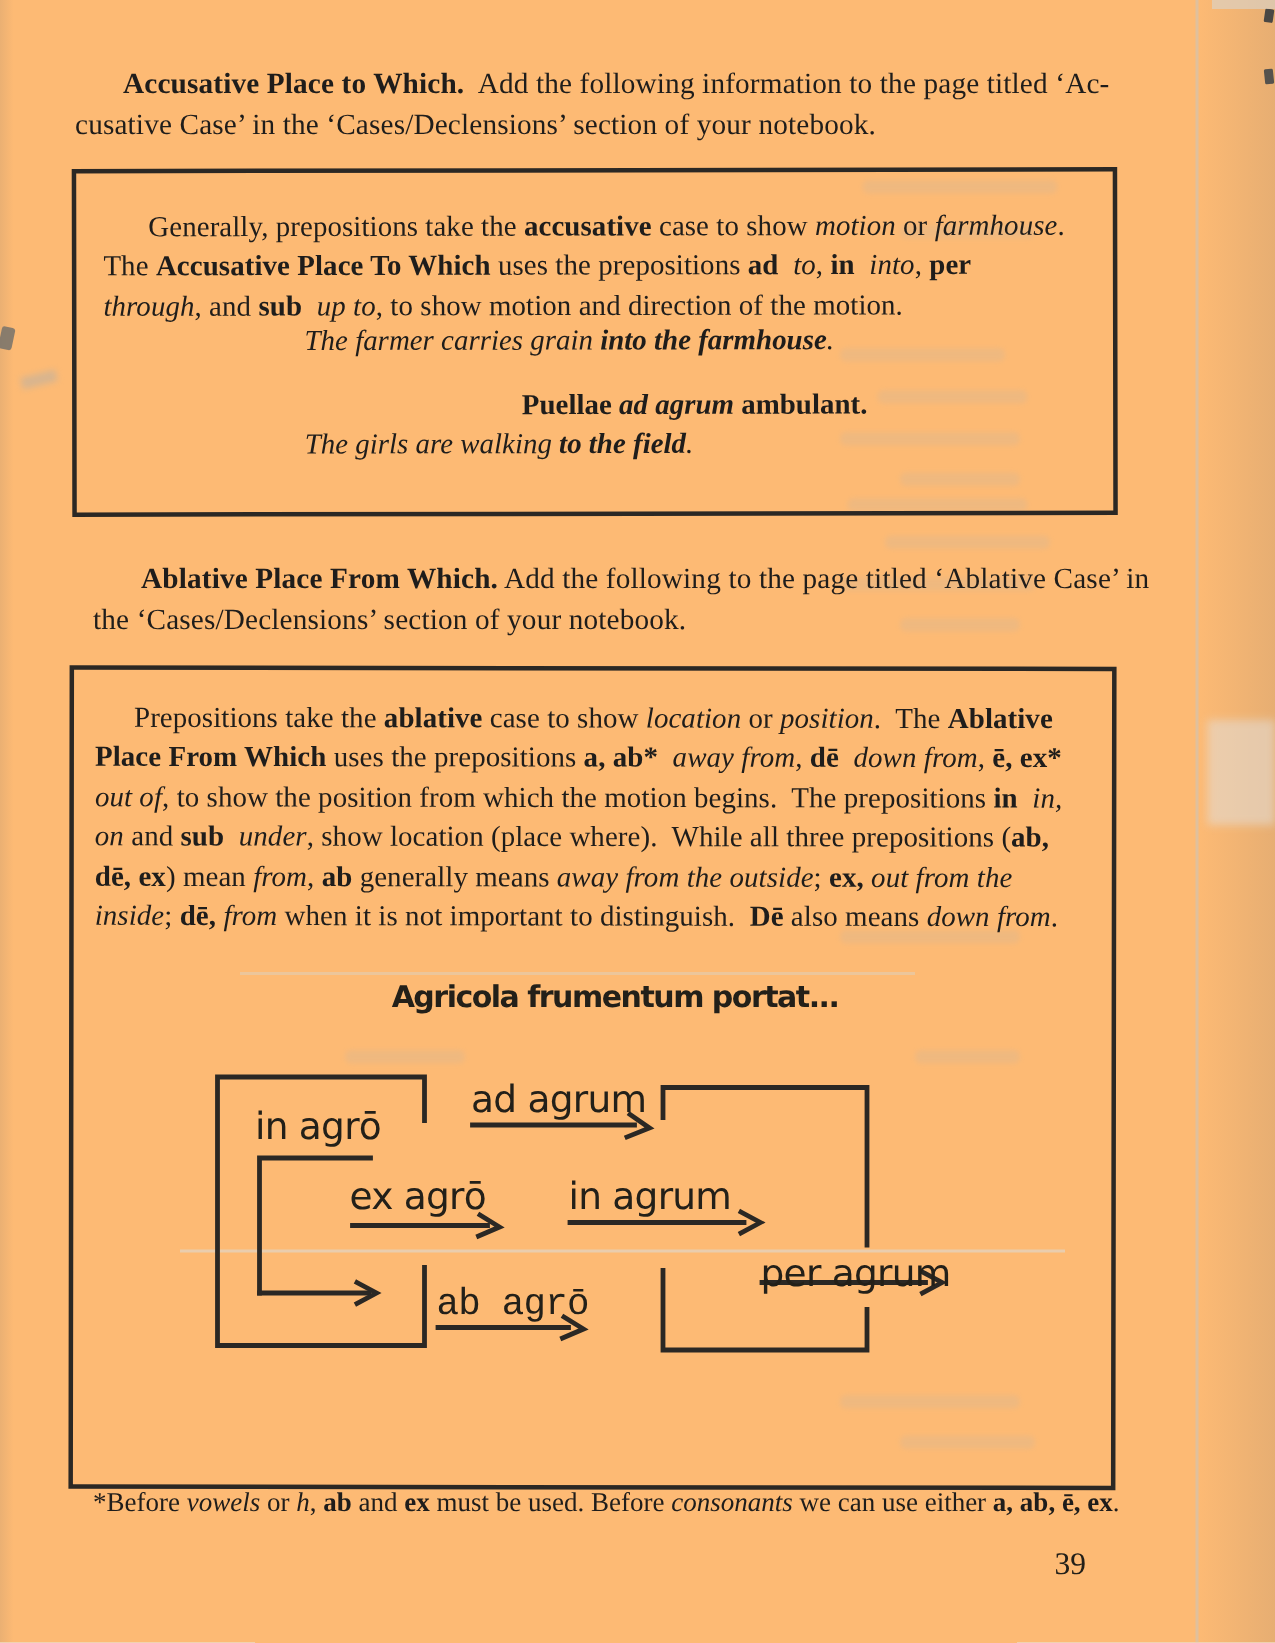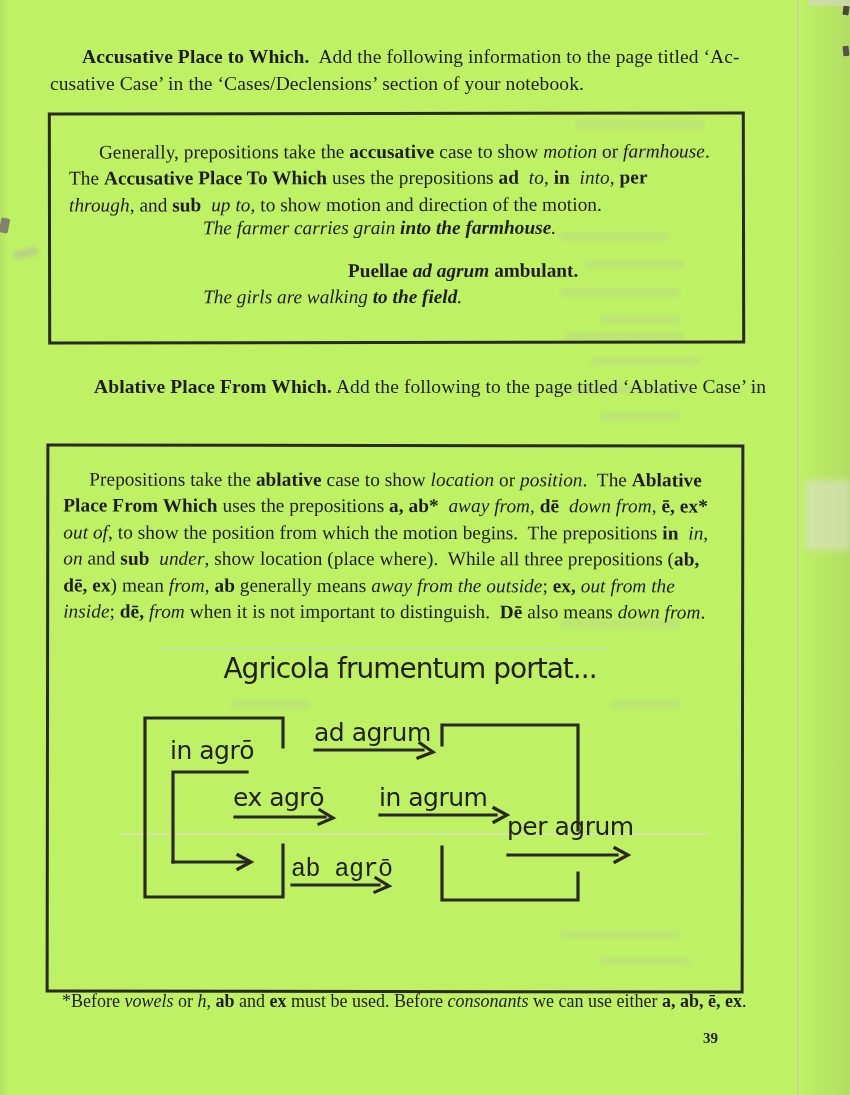--- a/index.html
+++ b/index.html
@@ -1,19 +1,19 @@
 <!DOCTYPE html>
 <html><head>
 <meta charset="utf-8">
 <style>
   html,body{margin:0;padding:0;background:#e8e6e2;}
   .page{
     position:relative;
     width:850px;height:1095px;
-    background:#bef264;
+    background:#fdba74;
     overflow:hidden;
     font-family:"Liberation Serif", serif;
     color:#1f1d1b;
   }
   .abs{position:absolute;}
   .line{display:block;white-space:pre;}
   .b{font-weight:bold;}
   .i{font-style:italic;margin-top:17px;}
 
   
@@ -21,36 +21,36 @@
   .indent{text-indent:32px;}
 
   
   .rulebox{border:3px solid #2b2824;background:transparent;}
   .boxpara{font-size:19.3px;line-height:26.4px;letter-spacing:.05px;}
   .examples{font-size:19.3px;line-height:26.5px;}
 
   
   .diagram-title{
     font-family:"DejaVu Sans", sans-serif;
-    font-size:28px;letter-spacing:-1px;font-weight:400;
+    font-size:20px;letter-spacing:-1px;font-weight:700;
     text-align:center;color:#232019;
   }
   .dlabel{
     position:absolute;
     font-family:"DejaVu Sans", sans-serif;
     font-size:25px;font-weight:500;letter-spacing:-.5px;
     color:#232019;white-space:pre;
   }
   .footnote{font-size:18px;line-height:23px;white-space:pre;}
 
   .footer-title{
     font-size:17px;line-height:21px;color:#2e2c29;white-space:pre;
     overflow:hidden;height:15px;
   }
-  .footer-page{font-size:15px;font-weight:bold;color:#232019;}
+  .footer-page{font-size:21px;font-weight:normal;color:#232019;}
 
   
   .ghost{
     position:absolute;height:9px;border-radius:4px;
     background:#b9b4ac;opacity:.20;filter:blur(1.6px);
   }
   .edge-right{
     position:absolute;right:0;top:0;width:52px;height:100%;
     background:linear-gradient(to right, rgba(120,114,106,0) 0%, rgba(120,114,106,.09) 55%, rgba(120,114,106,.17) 100%);
   }
@@ -106,20 +106,21 @@
     </div>
     <div class="abs examples" style="left:152px;top:100px;width:520px;">
       <span class="line"><span class="i">The farmer carries grain </span><span class="b i">into the farmhouse</span><span class="i">.</span></span>
       <span class="line" style="margin-top:16px;text-align:center;"><span class="b">Puellae </span><span class="b i">ad agrum</span><span class="b"> ambulant.</span></span>
       <span class="line"><span class="i">The girls are walking </span><span class="b i">to the field</span><span class="i">.</span></span>
     </div>
   </div>
 
   <div class="abs intro" style="left:50px;top:373px;width:720px;margin-left:12px;">
     <span class="line indent"><span class="b">Ablative Place From Which.</span><span> Add the following to the page titled ‘Ablative Case’ in</span></span>
+    <span class="line"><span>the ‘Cases/Declensions’ section of your notebook.</span></span>
   </div>
 
   <div class="abs rulebox" style="left:46px;top:444px;width:692px;height:543px;transform:rotate(0.08deg);">
     <div class="abs boxpara" style="left:14px;top:20px;width:672px;">
       <span class="line" style="text-indent:26px;"><span>Prepositions take the </span><span class="b">ablative</span><span> case to show </span><span class="i">location</span><span> or </span><span class="i">position</span><span>.  The </span><span class="b">Ablative</span></span>
       <span class="line"><span class="b">Place From Which</span><span> uses the prepositions </span><span class="b">a, ab*</span><span>  </span><span class="i">away from</span><span>, </span><span class="b">dē</span><span>  </span><span class="i">down from</span><span>, </span><span class="b">ē, ex*</span></span>
       <span class="line"><span class="i">out of</span><span>, to show the position from which the motion begins.  The prepositions </span><span class="b">in</span><span>  </span><span class="i">in,</span></span>
       <span class="line"><span class="i">on</span><span> and </span><span class="b">sub</span><span>  </span><span class="i">under</span><span>, show location (place where).  While all three prepositions (</span><span class="b">ab,</span></span>
       <span class="line"><span class="b">dē, ex</span><span>) mean </span><span class="i">from</span><span>, </span><span class="b">ab</span><span> generally means </span><span class="i">away from the outside</span><span>; </span><span class="b">ex,</span><span> </span><span class="i">out from the</span></span>
       <span class="line"><span class="i">inside</span><span>; </span><span class="b">dē,</span><span> </span><span class="i">from</span><span> when it is not important to distinguish.  </span><span class="b">Dē</span><span> also means </span><span class="i">down from</span><span>.</span></span>
@@ -154,21 +155,21 @@
         <path d="M246 180 L259 188 L245 194"></path>
 
         <path d="M312 47 L312 27 L448 27 L448 132"></path>
         <path d="M448 175 L448 202 L312 202 L312 149"></path>
       </g>
     </svg>
     <div class="dlabel" style="left:40px;top:38px;">in agrō</div>
     <div class="dlabel" style="left:184px;top:20px;">ad agrum</div>
     <div class="dlabel" style="left:103px;top:85px;">ex agrō</div>
     <div class="dlabel" style="left:249px;top:85px;">in agrum</div>
-    <div class="dlabel" style="left:377px;top:114px;text-align:center;">per agrum</div>
+    <div class="dlabel" style="left:377px;top:136px;text-align:center;">per agrum</div>
     <div class="dlabel" style="left:161px;top:157px;font-family:Liberation Mono, monospace;">ab agrō</div>
   </div>
 
   <div class="abs footnote" style="left:62px;top:944px;width:675px;">
     <span class="line"><span>*Before </span><span class="i">vowels</span><span> or </span><span class="i">h</span><span>, </span><span class="b">ab</span><span> and </span><span class="b">ex</span><span> must be used. Before </span><span class="i">consonants</span><span> we can use either </span><span class="b">a, ab, ē, ex</span><span>.</span></span>
   </div>
 
   <div class="abs footer-page" style="left:703px;top:1030px;">39</div>
 
 </div>

